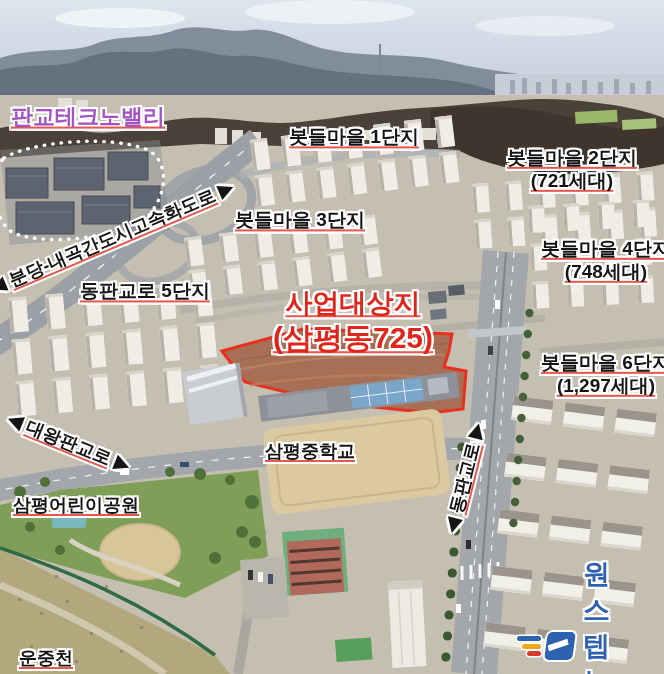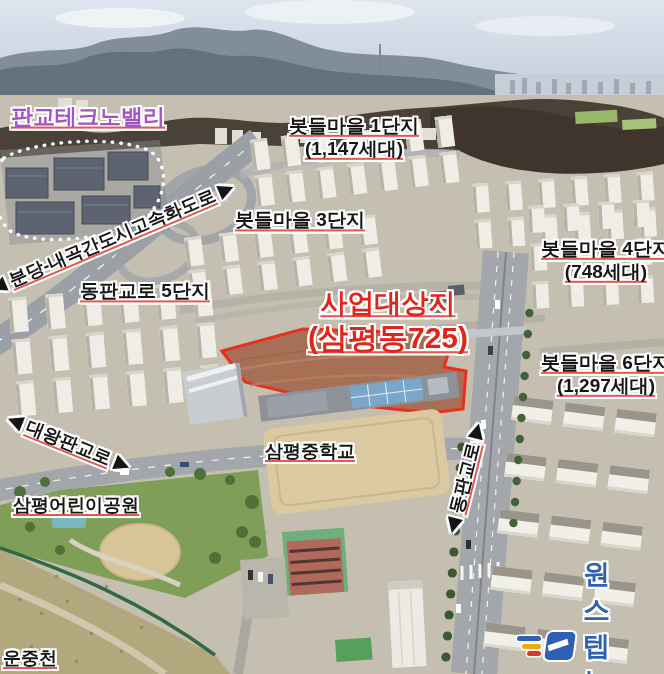--- a/index.html
+++ b/index.html
@@ -21,21 +21,21 @@
     position:absolute;transform:translate(-50%,-50%);
     font-weight:bold;color:#151515;text-align:center;line-height:1.22;
     white-space:nowrap;letter-spacing:0;
     text-shadow:-2px -2px 0 #fff,2px -2px 0 #fff,-2px 2px 0 #fff,2px 2px 0 #fff,
                 -2px 0 0 #fff,2px 0 0 #fff,0 -2px 0 #fff,0 2px 0 #fff;
   }
   .lbl .ln{display:block;text-decoration:underline;text-decoration-color:var(--uline);
            text-decoration-thickness:2px;text-underline-offset:3px;text-decoration-skip-ink:none;}
   .complex{font-size:19px;}
   .tv{font-size:22px;color:var(--purple);}
-  .site-title{font-size:27px;color:var(--redtext);margin-left:35px;}
+  .site-title{font-size:27px;color:var(--redtext);}
   .site-title .sub{font-size:30px;display:block;}
   .road{font-size:18px;}
   .road .tri{font-size:20px;margin:0 5px;text-decoration:none;}
   .small{font-size:18px;}
   .rot{transform:translate(-50%,-50%) rotate(var(--a));}
   
   .wm{position:absolute;left:566px;top:646px;transform:translate(-50%,-50%);
       display:flex;align-items:center;gap:7px;}
   .wm-text{font-weight:bold;font-size:27px;color:var(--blue);letter-spacing:1px;
       text-shadow:-2px -2px 0 #fff,2px -2px 0 #fff,-2px 2px 0 #fff,2px 2px 0 #fff,
@@ -549,23 +549,26 @@
   <div class="lbl tv" style="left:88px;top:117px;">
     <span class="ln">판교테크노밸리</span>
   </div>
 
   <div class="lbl road rot" style="--a:-23deg;left:112px;top:237px;">
     <span class="tri">◀</span><span class="ln" style="display:inline">분당-내곡간도시고속화도로</span><span class="tri">▶</span>
   </div>
 
   <div class="lbl complex" style="left:354px;top:137px;">
     <span class="ln">봇들마을 1단지</span>
-    <span class="ln">(1,147세대)</span>
-  </div>
-
+  </div>
+
+  <div class="lbl complex" style="left:572px;top:169px;">
+    <span class="ln">봇들마을 2단지</span>
+    <span class="ln">(721세대)</span>
+  </div>
 
   <div class="lbl complex" style="left:300px;top:220px;">
     <span class="ln">봇들마을 3단지</span>
   </div>
 
   <div class="lbl complex" style="left:606px;top:260px;">
     <span class="ln">봇들마을 4단지</span>
     <span class="ln">(748세대)</span>
   </div>
 
@@ -592,21 +595,21 @@
   </div>
 
   <div class="lbl small" style="left:310px;top:452px;">
     <span class="ln">삼평중학교</span>
   </div>
 
   <div class="lbl small" style="left:76px;top:506px;">
     <span class="ln">삼평어린이공원</span>
   </div>
 
-  <div class="lbl small" style="left:30px;top:659px;">
+  <div class="lbl small" style="left:46px;top:659px;">
     <span class="ln">운중천</span>
   </div>
 
   <div class="wm">
     <span class="wm-logo">
       <span class="wm-lines">
           <i class="l1"></i>
           <i class="l2"></i>
           <i class="l3"></i>
         </span>

